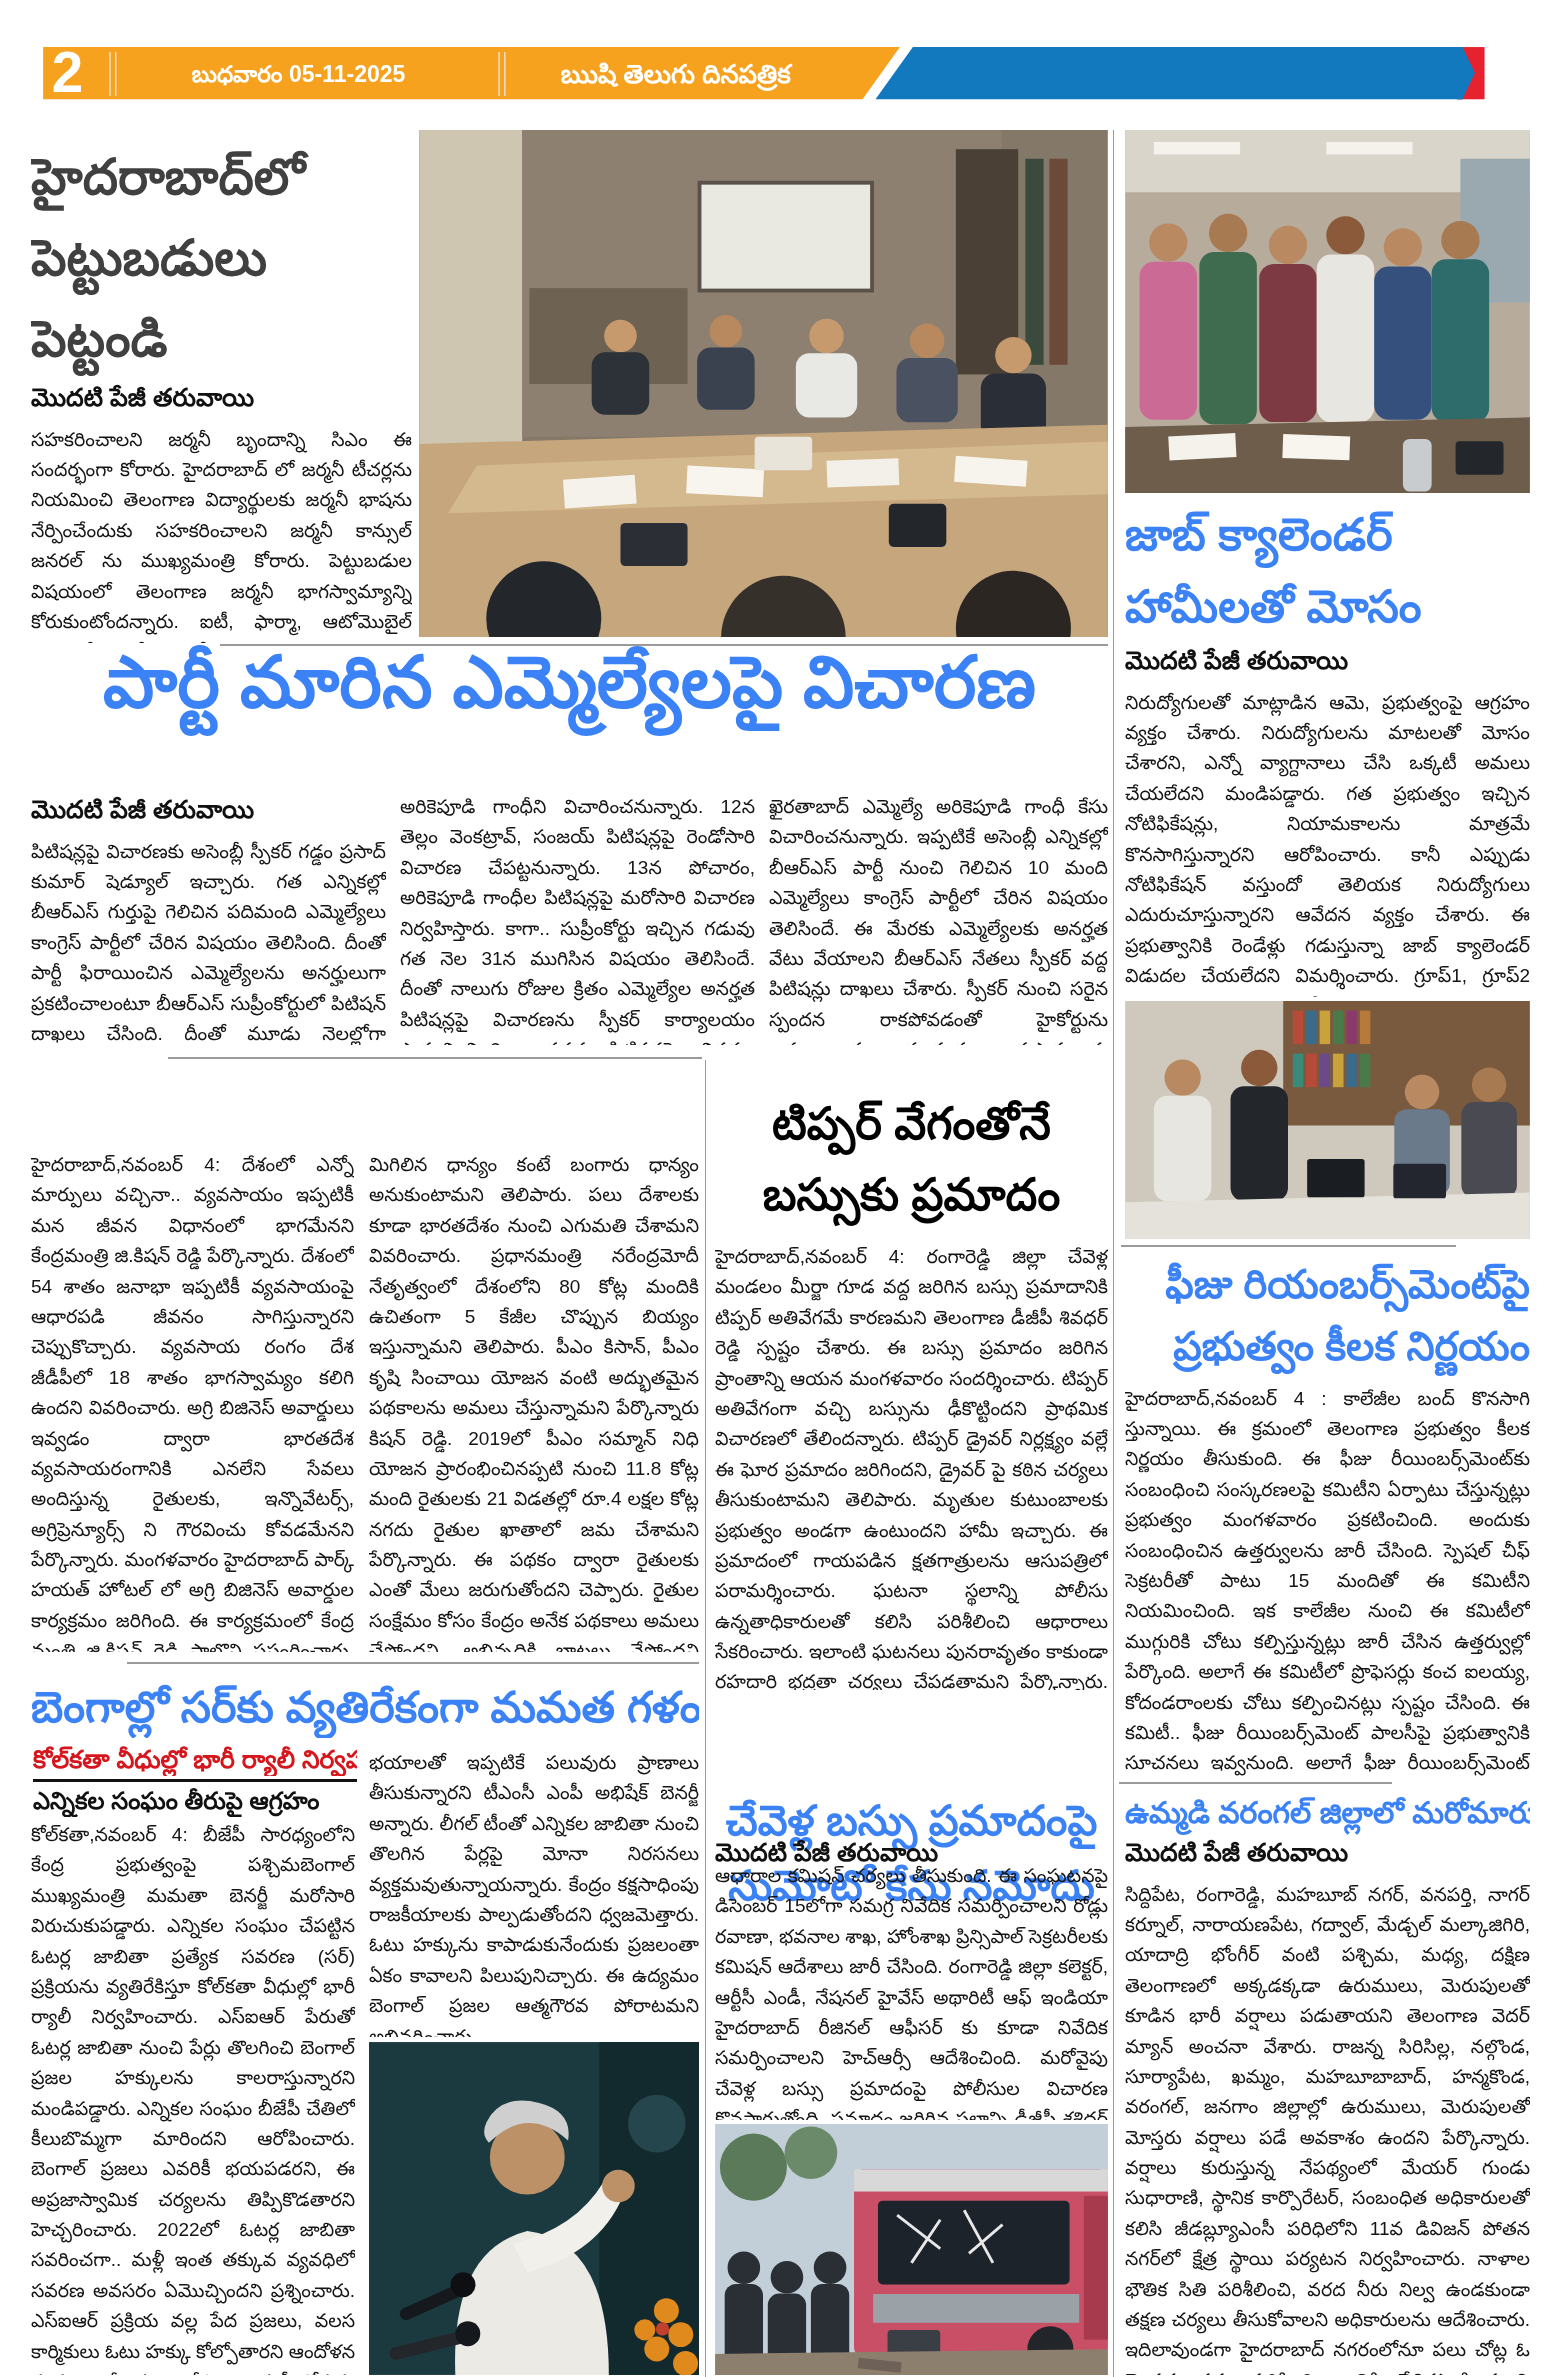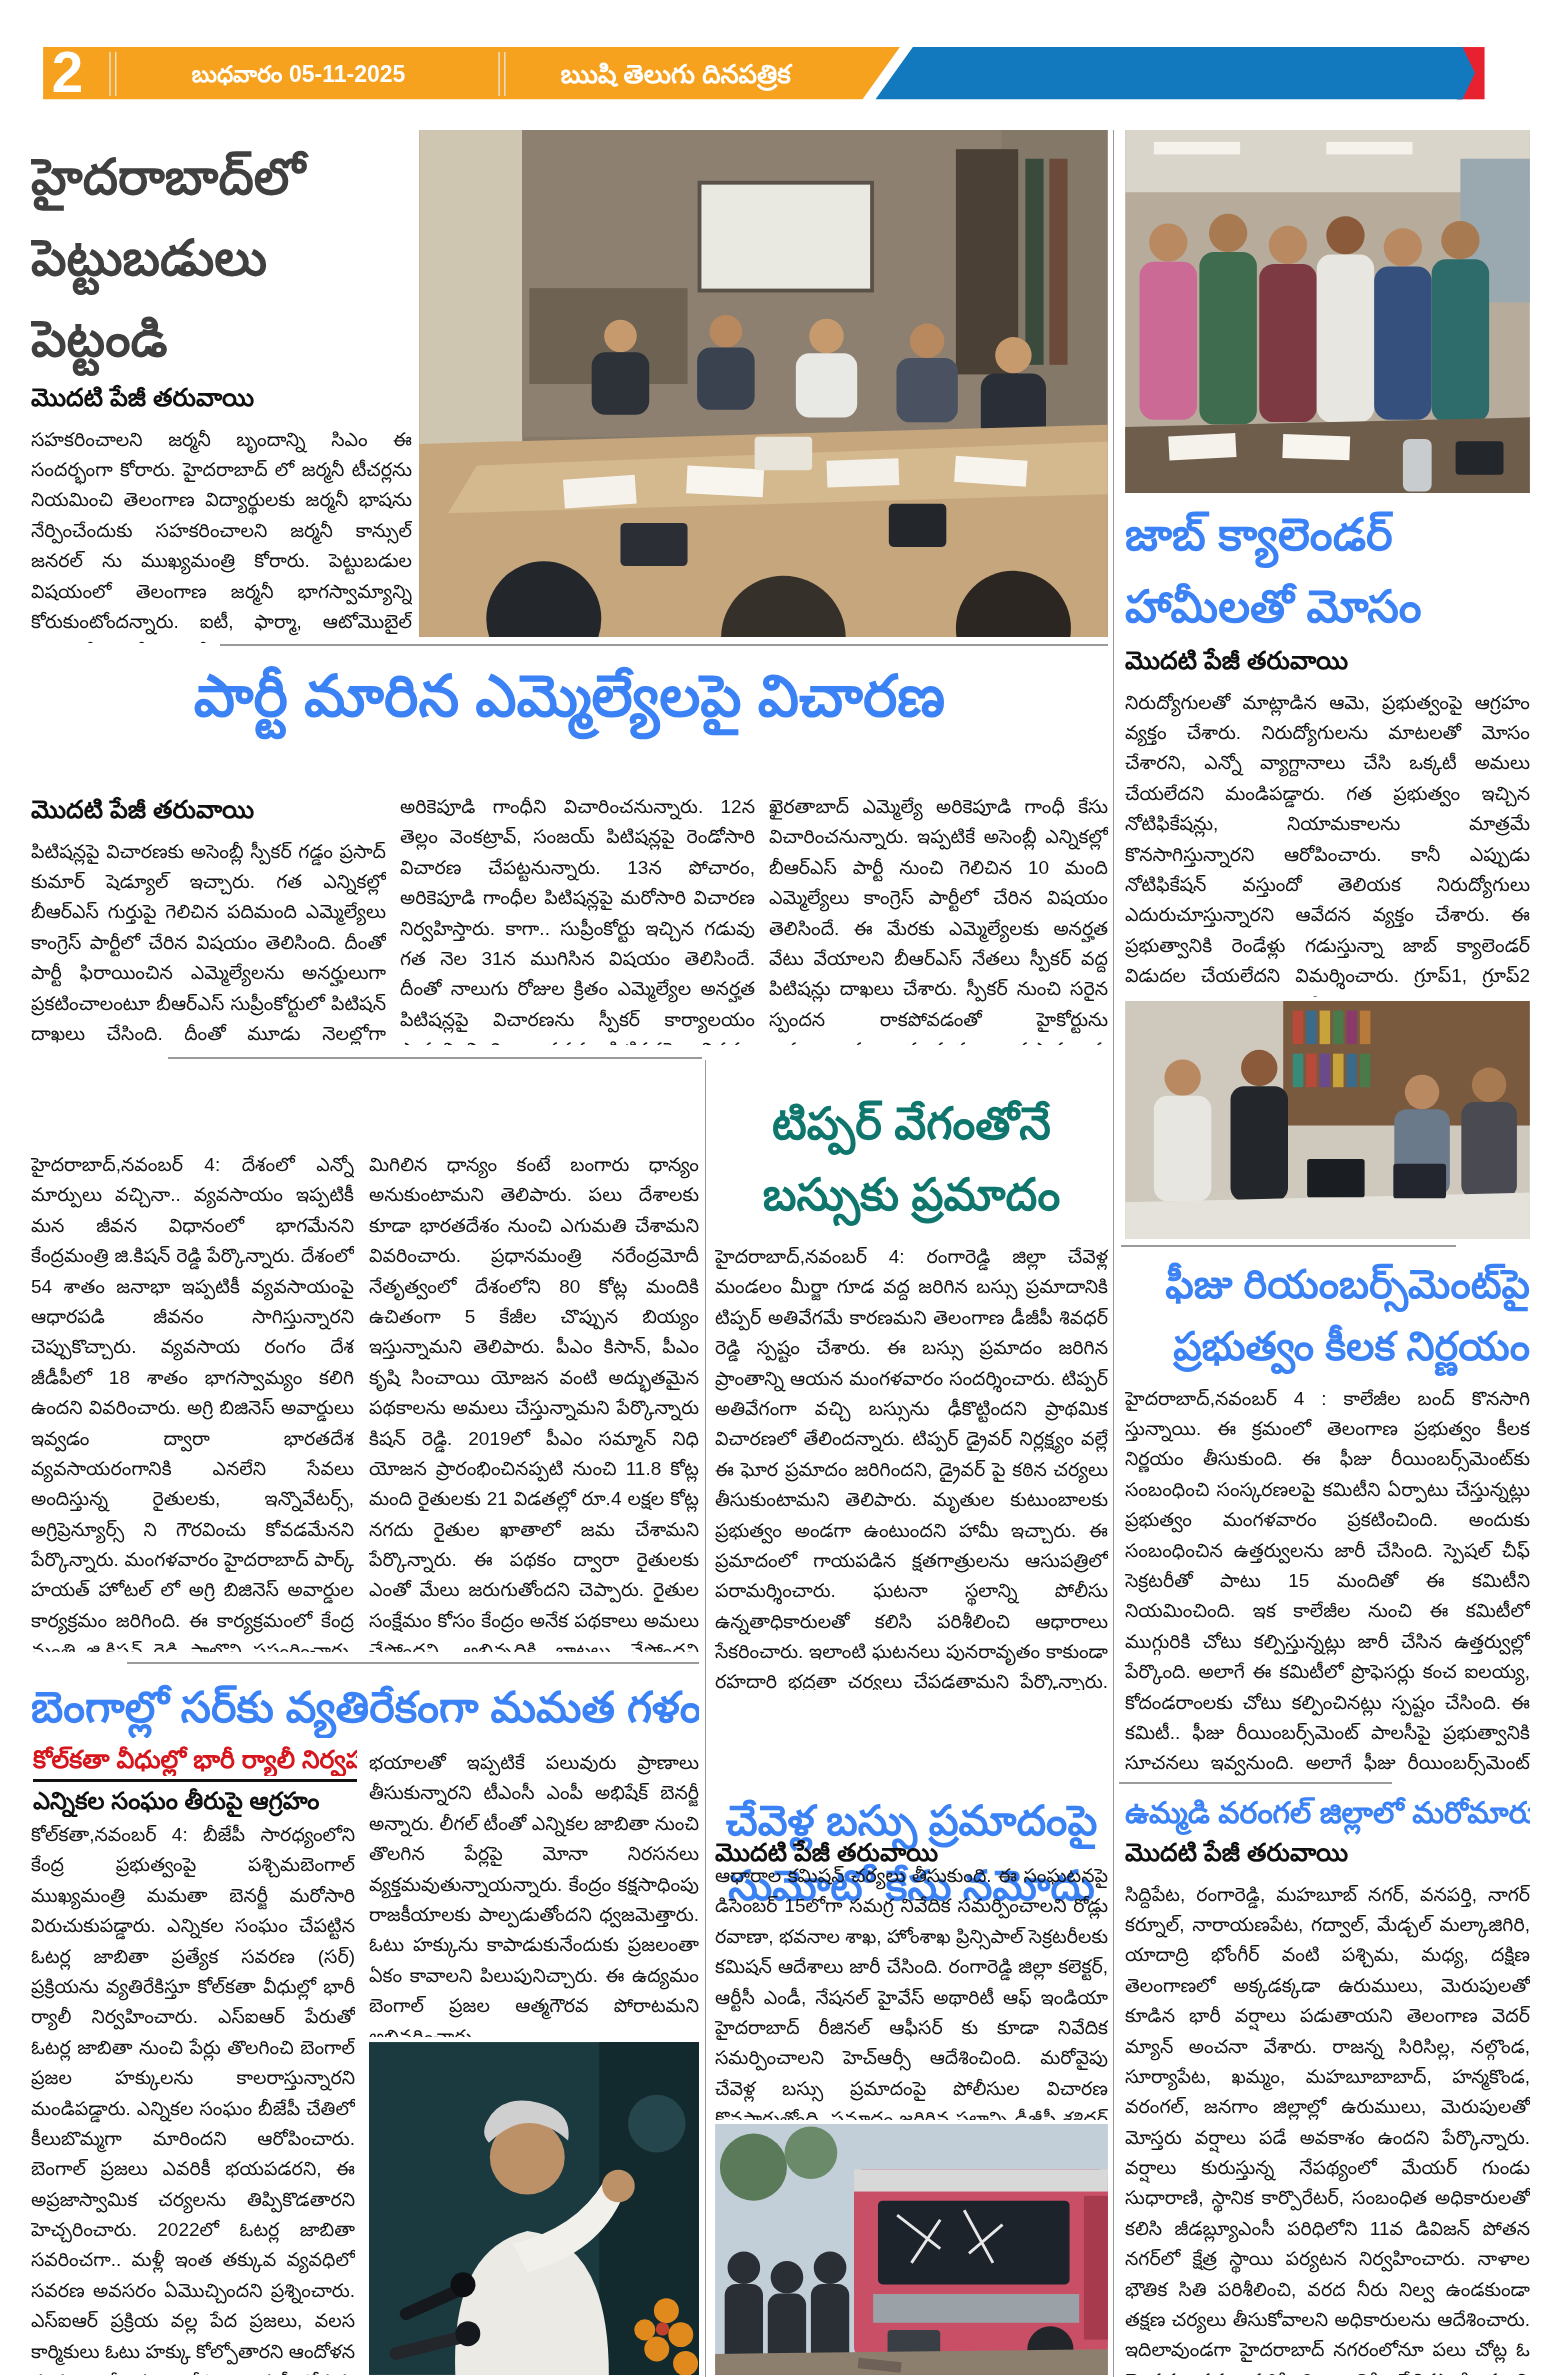--- a/index.html
+++ b/index.html
@@ -5,21 +5,21 @@
   html,body{margin:0;padding:0;background:#e9e9e9;}
   .page{position:relative;width:1555px;height:2377px;background:#ffffff;overflow:hidden;
         font-family:"Liberation Sans","DejaVu Sans",sans-serif;color:#111;}
   .abs{position:absolute;}
   .clip{overflow:hidden;}
   .body-txt{font-size:19px;line-height:1.6;text-align:justify;color:#141414;}
   .cont{font-weight:bold;font-size:25px;margin:2.9px 0 6.7px 0;}
   .headline{font-weight:bold;color:#3b82f6;}
   .red-h{color:#404040;}
   .navy-h{color:#2e3192;}
-  .pink-h{color:#0f766e;}
+  .pink-h{color:#000000;}
   .hline{background:#9a9a9a;height:1.9px;}
   .vline{background:#9a9a9a;width:1.4px;}
   .center{text-align:center;}
   .nowrap{white-space:nowrap;}
   .sub-red{font-weight:bold;font-size:25px;color:#d6161c;}
   .sub-blk{font-weight:bold;font-size:24px;color:#111;}
   svg{display:block;}
 </style>
 </head>
 <body>
@@ -166,21 +166,21 @@
   </div>
 
   <div class="abs hline" style="left:1119px;top:1782px;width:273px;"></div>
   <div class="abs clip" style="left:1125px;top:1790px;width:405px;height:585px;">
     <div class="headline nowrap clip" style="font-size:30px;line-height:1.5;">ఉమ్మడి వరంగల్ జిల్లాలో మరోమారు వర్షం</div>
     <div class="cont">మొదటి పేజీ తరువాయి</div>
     <div class="body-txt">సిద్దిపేట, రంగారెడ్డి, మహబూబ్ నగర్, వనపర్తి, నాగర్ కర్నూల్, నారాయణపేట, గద్వాల్, మేడ్చల్ మల్కాజిగిరి, యాదాద్రి భోంగీర్ వంటి పశ్చిమ, మధ్య, దక్షిణ తెలంగాణలో అక్కడక్కడా ఉరుములు, మెరుపులతో కూడిన భారీ వర్షాలు పడుతాయని తెలంగాణ వెదర్ మ్యాన్ అంచనా వేశారు. రాజన్న సిరిసిల్ల, నల్గొండ, సూర్యాపేట, ఖమ్మం, మహబూబాబాద్, హన్మకొండ, వరంగల్, జనగాం జిల్లాల్లో ఉరుములు, మెరుపులతో మోస్తరు వర్షాలు పడే అవకాశం ఉందని పేర్కొన్నారు. వర్షాలు కురుస్తున్న నేపథ్యంలో మేయర్ గుండు సుధారాణి, స్థానిక కార్పొరేటర్, సంబంధిత అధికారులతో కలిసి జీడబ్ల్యూఎంసీ పరిధిలోని 11వ డివిజన్ పోతన నగర్‌లో క్షేత్ర స్థాయి పర్యటన నిర్వహించారు. నాళాల భౌతిక సితి పరిశీలించి, వరద నీరు నిల్వ ఉండకుండా తక్షణ చర్యలు తీసుకోవాలని అధికారులను ఆదేశించారు. ఇదిలావుండగా హైదరాబాద్ నగరంలోనూ పలు చోట్ల ఓ మోస్తరు వర్షం కురిసింది. రాత్రికి తేలికపాటి నుంచి మోస్తరు వర్షాలు కురుస్తాయని వాతావరణ శాఖ తెలిపింది. ఉమ్మడి వరంగల్ జిల్లాలో మంగళవారం సాయంత్రం మరోమారు వర్షం కురిసింది. పలు ప్రాంతాల్లో ఈదురు గాలులతో కూడిన వాన ప్రజలను ఇబ్బందులకు గురిచేసింది. భారీ వర్షం కురవడంతో వాతావరణం ఒక్కసారిగా చల్లబడింది.</div>
   </div>
 
   <div class="abs hline" style="left:220px;top:644px;width:888px;"></div>
-  <div class="abs clip center nowrap headline" style="left:31px;top:651px;width:1077px;height:140px;font-size:58px;line-height:1.55;">పార్టీ మారిన ఎమ్మెల్యేలపై విచారణ</div>
+  <div class="abs clip center nowrap headline" style="left:31px;top:627px;width:1077px;height:140px;font-size:72px;line-height:1.55;">పార్టీ మారిన ఎమ్మెల్యేలపై విచారణ</div>
 
   <div class="abs clip" style="left:31px;top:792px;width:355px;height:253px;">
     <div class="cont">మొదటి పేజీ తరువాయి</div>
     <div class="body-txt">పిటిషన్లపై విచారణకు అసెంబ్లీ స్పీకర్ గడ్డం ప్రసాద్ కుమార్ షెడ్యూల్ ఇచ్చారు. గత ఎన్నికల్లో బీఆర్ఎస్ గుర్తుపై గెలిచిన పదిమంది ఎమ్మెల్యేలు కాంగ్రెస్ పార్టీలో చేరిన విషయం తెలిసింది. దీంతో పార్టీ ఫిరాయించిన ఎమ్మెల్యేలను అనర్హులుగా ప్రకటించాలంటూ బీఆర్ఎస్ సుప్రీంకోర్టులో పిటిషన్ దాఖలు చేసింది. దీంతో మూడు నెలల్లోగా విచారించి నిర్ణయం వెళ్లడించాలని సీజేఐ నేతృత్వంలోని ధర్మాసనం జూలై 31న తీర్పునిచ్చింది. ఈ నేపధ్యంలో నలుగురు ఎమ్మెల్యేల విచారణను స్పీకర్ పూర్తి చేశారు. తాజాగా ఈ నెల 6 నుంచి మరో నలుగురు ఎమ్మెల్యేల విచారణను చేపట్టనున్నారు. ఈ నెల 8న అరికెపూడి గాంధీ, తెల్లం వెంకట్రావ్, డాక్టర్ సంజయ్ లను విచారించనున్నారు. ఈ నెల 7న పోచారం శ్రీనివాస్ రెడ్డి విచారణకు హాజరుకానున్నారు.</div>
   </div>
   <div class="abs clip body-txt" style="left:400px;top:792px;width:355px;height:253px;">అరికెపూడి గాంధీని విచారించనున్నారు. 12న తెల్లం వెంకట్రావ్, సంజయ్ పిటిషన్లపై రెండోసారి విచారణ చేపట్టనున్నారు. 13న పోచారం, అరికెపూడి గాంధీల పిటిషన్లపై మరోసారి విచారణ నిర్వహిస్తారు. కాగా.. సుప్రీంకోర్టు ఇచ్చిన గడువు గత నెల 31న ముగిసిన విషయం తెలిసిందే. దీంతో నాలుగు రోజుల క్రితం ఎమ్మెల్యేల అనర్హత పిటిషన్లపై విచారణను స్పీకర్ కార్యాలయం ప్రారంభించింది. అనర్హత పిటిషన్లపై వివరణ ఇవ్వాలని శాసనసభ స్పీకర్ కార్యాలయం నోటీసులు జారీ చేసింది. నలుగురు ఎమ్మెల్యేల విచారణ మాత్రమే పూర్తయింది. 6వ తేదీన భద్రాచలం ఎమ్మెల్యే తెల్లం వెంకట్రావ్, జగిత్యాల ఎమ్మెల్యే డాక్టర్ సంజయ్ కుమార్ విచారణకు హాజరుకానున్నారు. 13వ తేదీన కామారెడ్డి ఎమ్మెల్యే పోచారం శ్రీనివాసరెడ్డి విచారణకు రానున్నారు.</div>
   <div class="abs clip body-txt" style="left:769px;top:792px;width:339px;height:253px;">ఖైరతాబాద్ ఎమ్మెల్యే అరికెపూడి గాంధీ కేసు విచారించనున్నారు. ఇప్పటికే అసెంబ్లీ ఎన్నికల్లో బీఆర్ఎస్ పార్టీ నుంచి గెలిచిన 10 మంది ఎమ్మెల్యేలు కాంగ్రెస్ పార్టీలో చేరిన విషయం తెలిసిందే. ఈ మేరకు ఎమ్మెల్యేలకు అనర్హత వేటు వేయాలని బీఆర్ఎస్ నేతలు స్పీకర్ వద్ద పిటిషన్లు దాఖలు చేశారు. స్పీకర్ నుంచి సరైన స్పందన రాకపోవడంతో హైకోర్టును ఆశ్రయించారు. అత్యున్నత న్యాయస్థానం ఈ పిటిషన్లపై మూడు నెలల్లో విచారణ పూర్తి చేసి నిర్ణయం వెల్లడించాలని స్పీకర్ ను ఆదేశిస్తూ జూలై 31న ఆదేశాలు జారీ చేసింది. కాగా, ఆ గడువు గత నెలాఖరుతో ముగిసింది. దీంతో పార్టీ మారిన ఎమ్మెల్యేలపై స్పీకర్ విచారణ చేపట్టారు.</div>
 
   <div class="abs hline" style="left:168px;top:1057px;width:534px;"></div>
   <div class="abs clip body-txt" style="left:31px;top:1150px;width:323px;height:502px;">హైదరాబాద్,నవంబర్ 4: దేశంలో ఎన్నో మార్పులు వచ్చినా.. వ్యవసాయం ఇప్పటికీ మన జీవన విధానంలో భాగమేనని కేంద్రమంత్రి జి.కిషన్ రెడ్డి పేర్కొన్నారు. దేశంలో 54 శాతం జనాభా ఇప్పటికీ వ్యవసాయంపై ఆధారపడి జీవనం సాగిస్తున్నారని చెప్పుకొచ్చారు. వ్యవసాయ రంగం దేశ జీడీపీలో 18 శాతం భాగస్వామ్యం కలిగి ఉందని వివరించారు. అగ్రి బిజినెస్ అవార్డులు ఇవ్వడం ద్వారా భారతదేశ వ్యవసాయరంగానికి ఎనలేని సేవలు అందిస్తున్న రైతులకు, ఇన్నొవేటర్స్, అగ్రిప్రెన్యూర్స్ ని గౌరవించు కోవడమేనని పేర్కొన్నారు. మంగళవారం హైదరాబాద్ పార్క్ హయత్ హోటల్ లో అగ్రి బిజినెస్ అవార్డుల కార్యక్రమం జరిగింది. ఈ కార్యక్రమంలో కేంద్ర మంత్రి జి.కిషన్ రెడ్డి పాల్గొని ప్రసంగించారు. రైతులు సుభిక్షంగా ఉంటేనే దేశం సుభిక్షంగా ఉంటుందని చెప్పారు. వ్యవసాయ ఉత్పత్తుల్లో 2014 నుంచి 2015 నాటికి ఉత్పత్తి 63 శాతం పెరిగినట్లు వెల్లడించారు. ఇప్పటికీ ప్రపంచంలోనే అత్యధిక పప్పు ధాన్యాల ఉత్పత్తి, వినియోగ దేశంగా భారత్ నిలిచిందని, నూనె గింజల ఉత్పత్తిలో స్వయం సమృద్ధి సాధించే దిశగా అడుగులు వేస్తున్నామని తెలిపారు.</div>

